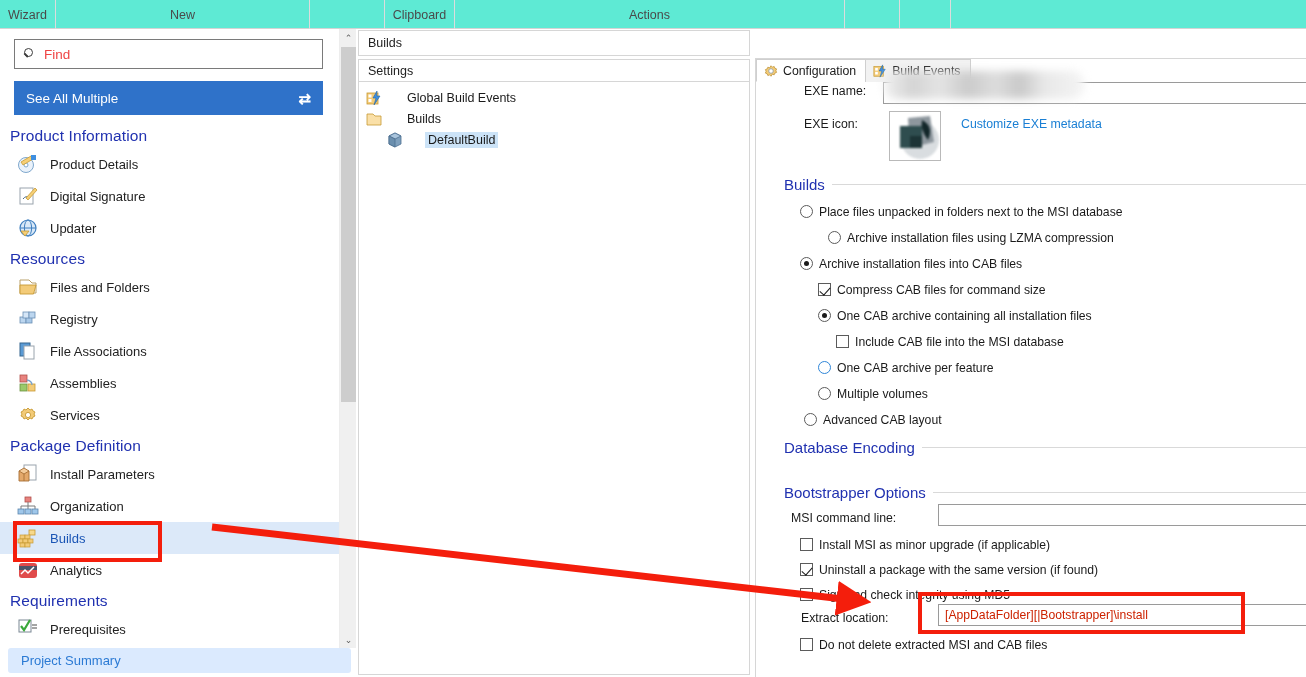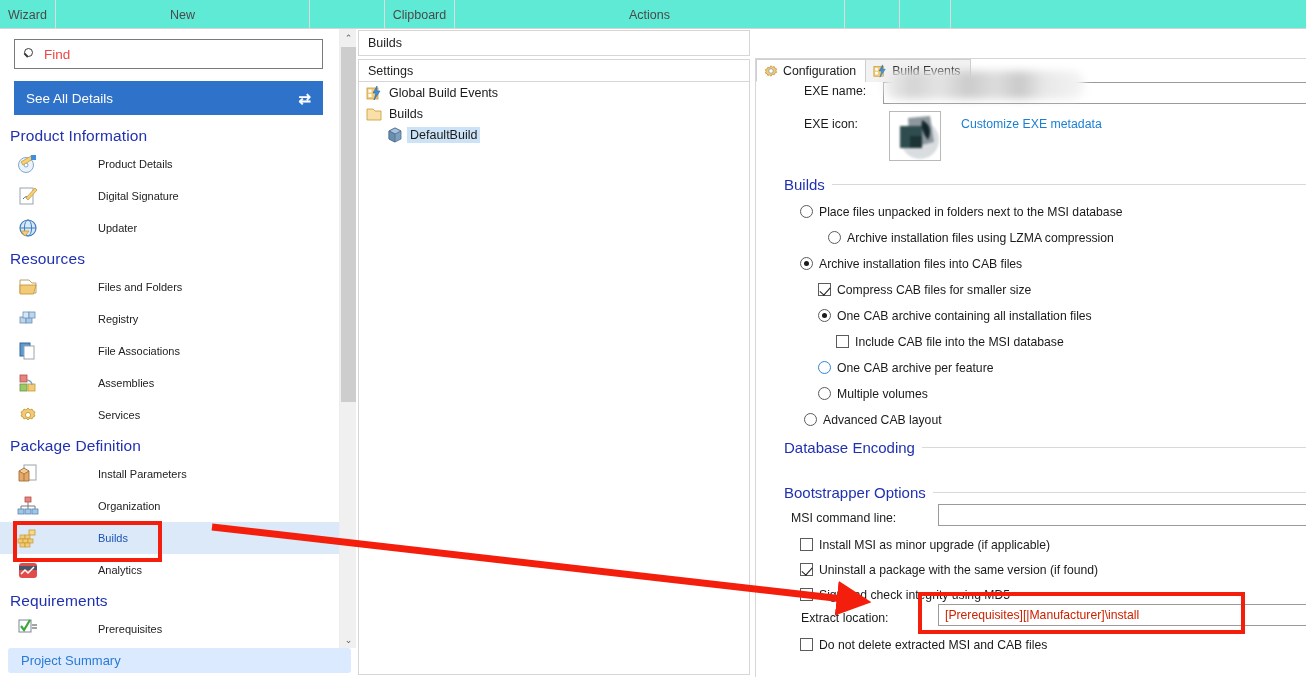--- a/index.html
+++ b/index.html
@@ -62,21 +62,21 @@
     overflow: hidden;
   }
   .grp-head {
     color: #2031b0; font-size: 15.5px; padding: 6px 0 3px 10px;
     font-weight: normal; letter-spacing: .1px;
   }
   .feat-row {
     display: flex; align-items: center; height: 32px; padding-left: 17px; gap: 11px;
   }
   .feat-row.selected { background: #dce9f9; }
-  .feat-label { font-size: 11px; color: #222; margin-left: 48px; }
+  .feat-label { font-size: 13px; color: #222; }
   .feat-row.selected .feat-label { color: #1a55b5; }
   .ico { width: 22px; height: 22px; flex: 0 0 auto; position: relative; }
 
   .project-summary {
     position: absolute; left: 8px; top: 648px; width: 343px; height: 25px;
     background: #dbeafe; color: #2b7ad4; font-size: 13px;
     display: flex; align-items: center; padding-left: 13px;
     border-radius: 3px;
   }
 
@@ -109,21 +109,21 @@
     position: absolute; left: 0; top: 29px; width: 392px; height: 23px;
     border: 1px solid #d6d6d6; background: #fff;
     display: flex; align-items: center; padding-left: 9px;
     font-size: 12.5px; color: #222;
   }
   .tree {
     position: absolute; left: 0; top: 52px; width: 392px; height: 593px;
     border: 1px solid #d6d6d6; border-top: none; background: #fff;
     padding-top: 3px;
   }
-  .tree-row { display: flex; align-items: flex-start; height: 21px; gap: 4px; font-size: 12.5px; }
+  .tree-row { display: flex; align-items: flex-end; height: 21px; gap: 22px; font-size: 12.5px; }
   .tree-row.l1 { padding-left: 7px; }
   .tree-row.l2 { padding-left: 28px; }
   .tree-row .tlabel { padding: 1px 3px; }
   .tree-row.sel .tlabel { background: #cce3f7; }
   .tico { width: 16px; height: 16px; flex: 0 0 auto; position: relative; }
 
   
   .right-panel {
     position: absolute; left: 755px; top: 58px; width: 551px; height: 619px;
     background: #fff; border-top: 1px solid #d6d6d6; border-left: 1px solid #d6d6d6;
@@ -232,21 +232,21 @@
 
     <div class="find-box">
       <span class="find-icon">
         <span class="ring"></span>
           <span class="handle"></span>
       </span>
       <span class="find-placeholder">Find</span>
     </div>
 
     <div class="see-all">
-      <span class="label">See All Details</span>
+      <span class="label">See All Multiple</span>
       <span class="swap">⇄</span>
     </div>
 
     <div class="feature-list">
 
       <div class="grp-head">Product Information</div>
 
       <div class="feat-row">
         <span class="ico">
           <svg width="22" height="22" viewBox="0 0 22 22">
@@ -526,21 +526,21 @@
         <div class="opt-row" style="margin-left:16px;padding-left:28px;">
           <span class="radio"></span>
           <span>Archive installation files using LZMA compression</span>
         </div>
         <div class="opt-row" style="margin-left:16px;">
           <span class="radio on"></span>
           <span>Archive installation files into CAB files</span>
         </div>
         <div class="opt-row" style="margin-left:34px;">
           <span class="cbox on"></span>
-          <span>Compress CAB files for smaller size</span>
+          <span>Compress CAB files for command size</span>
         </div>
         <div class="opt-row" style="margin-left:34px;">
           <span class="radio on"></span>
           <span>One CAB archive containing all installation files</span>
         </div>
         <div class="opt-row" style="margin-left:52px;">
           <span class="cbox"></span>
           <span>Include CAB file into the MSI database</span>
         </div>
         <div class="opt-row" style="margin-left:34px;">
@@ -585,21 +585,21 @@
       <span class="cbox on"></span>
       <span>Uninstall a package with the same version (if found)</span>
     </div>
     <div class="opt-row" style="position:absolute;left:44px;top:528px;">
       <span class="cbox"></span>
       <span>Sign and check integrity using MD5</span>
     </div>
 
     <div class="field-label" style="left:45px;top:552px;">Extract location:</div>
     <div class="text-input redtext" style="left:182px;top:545px;width:370px;border-right:none;">
-      <span>[Prerequisites][|Manufacturer]\install</span>
+      <span>[AppDataFolder][|Bootstrapper]\install</span>
     </div>
 
     <div class="opt-row" style="position:absolute;left:44px;top:578px;">
       <span class="cbox"></span>
       <span>Do not delete extracted MSI and CAB files</span>
     </div>
 
   </div>
 
   <div class="redbox" style="left:13px;top:521px;width:149px;height:41px;"></div>

